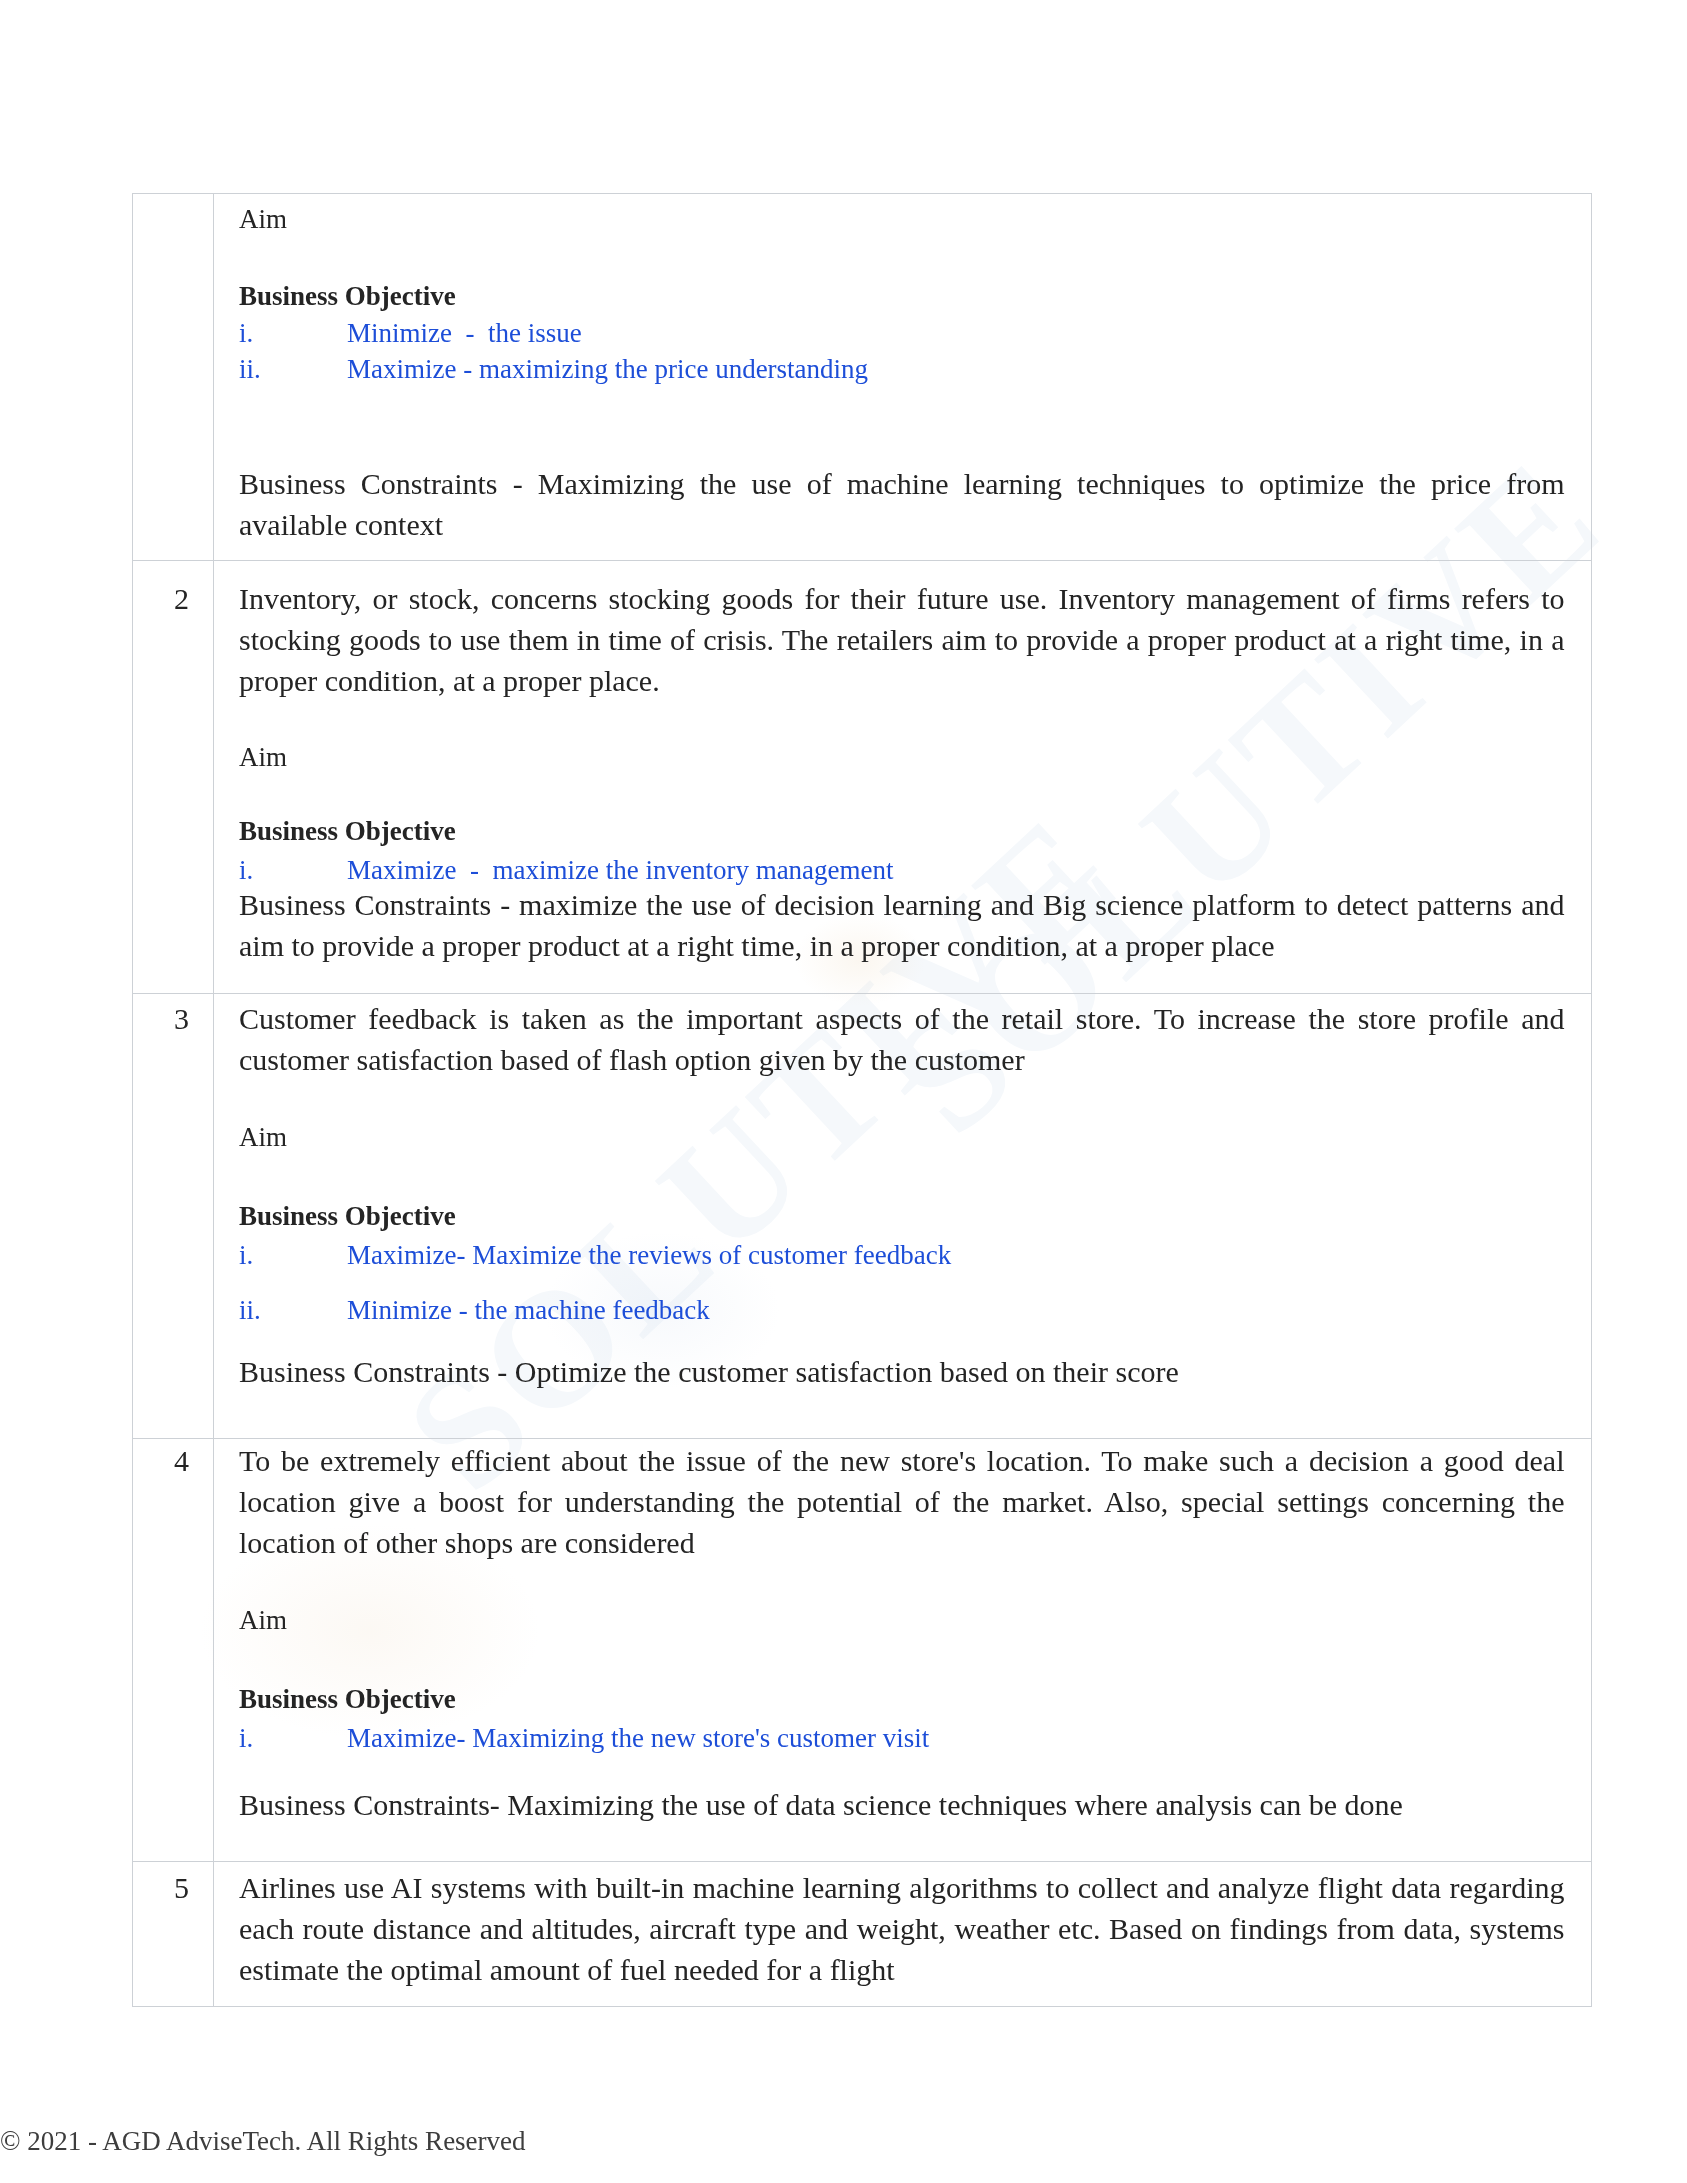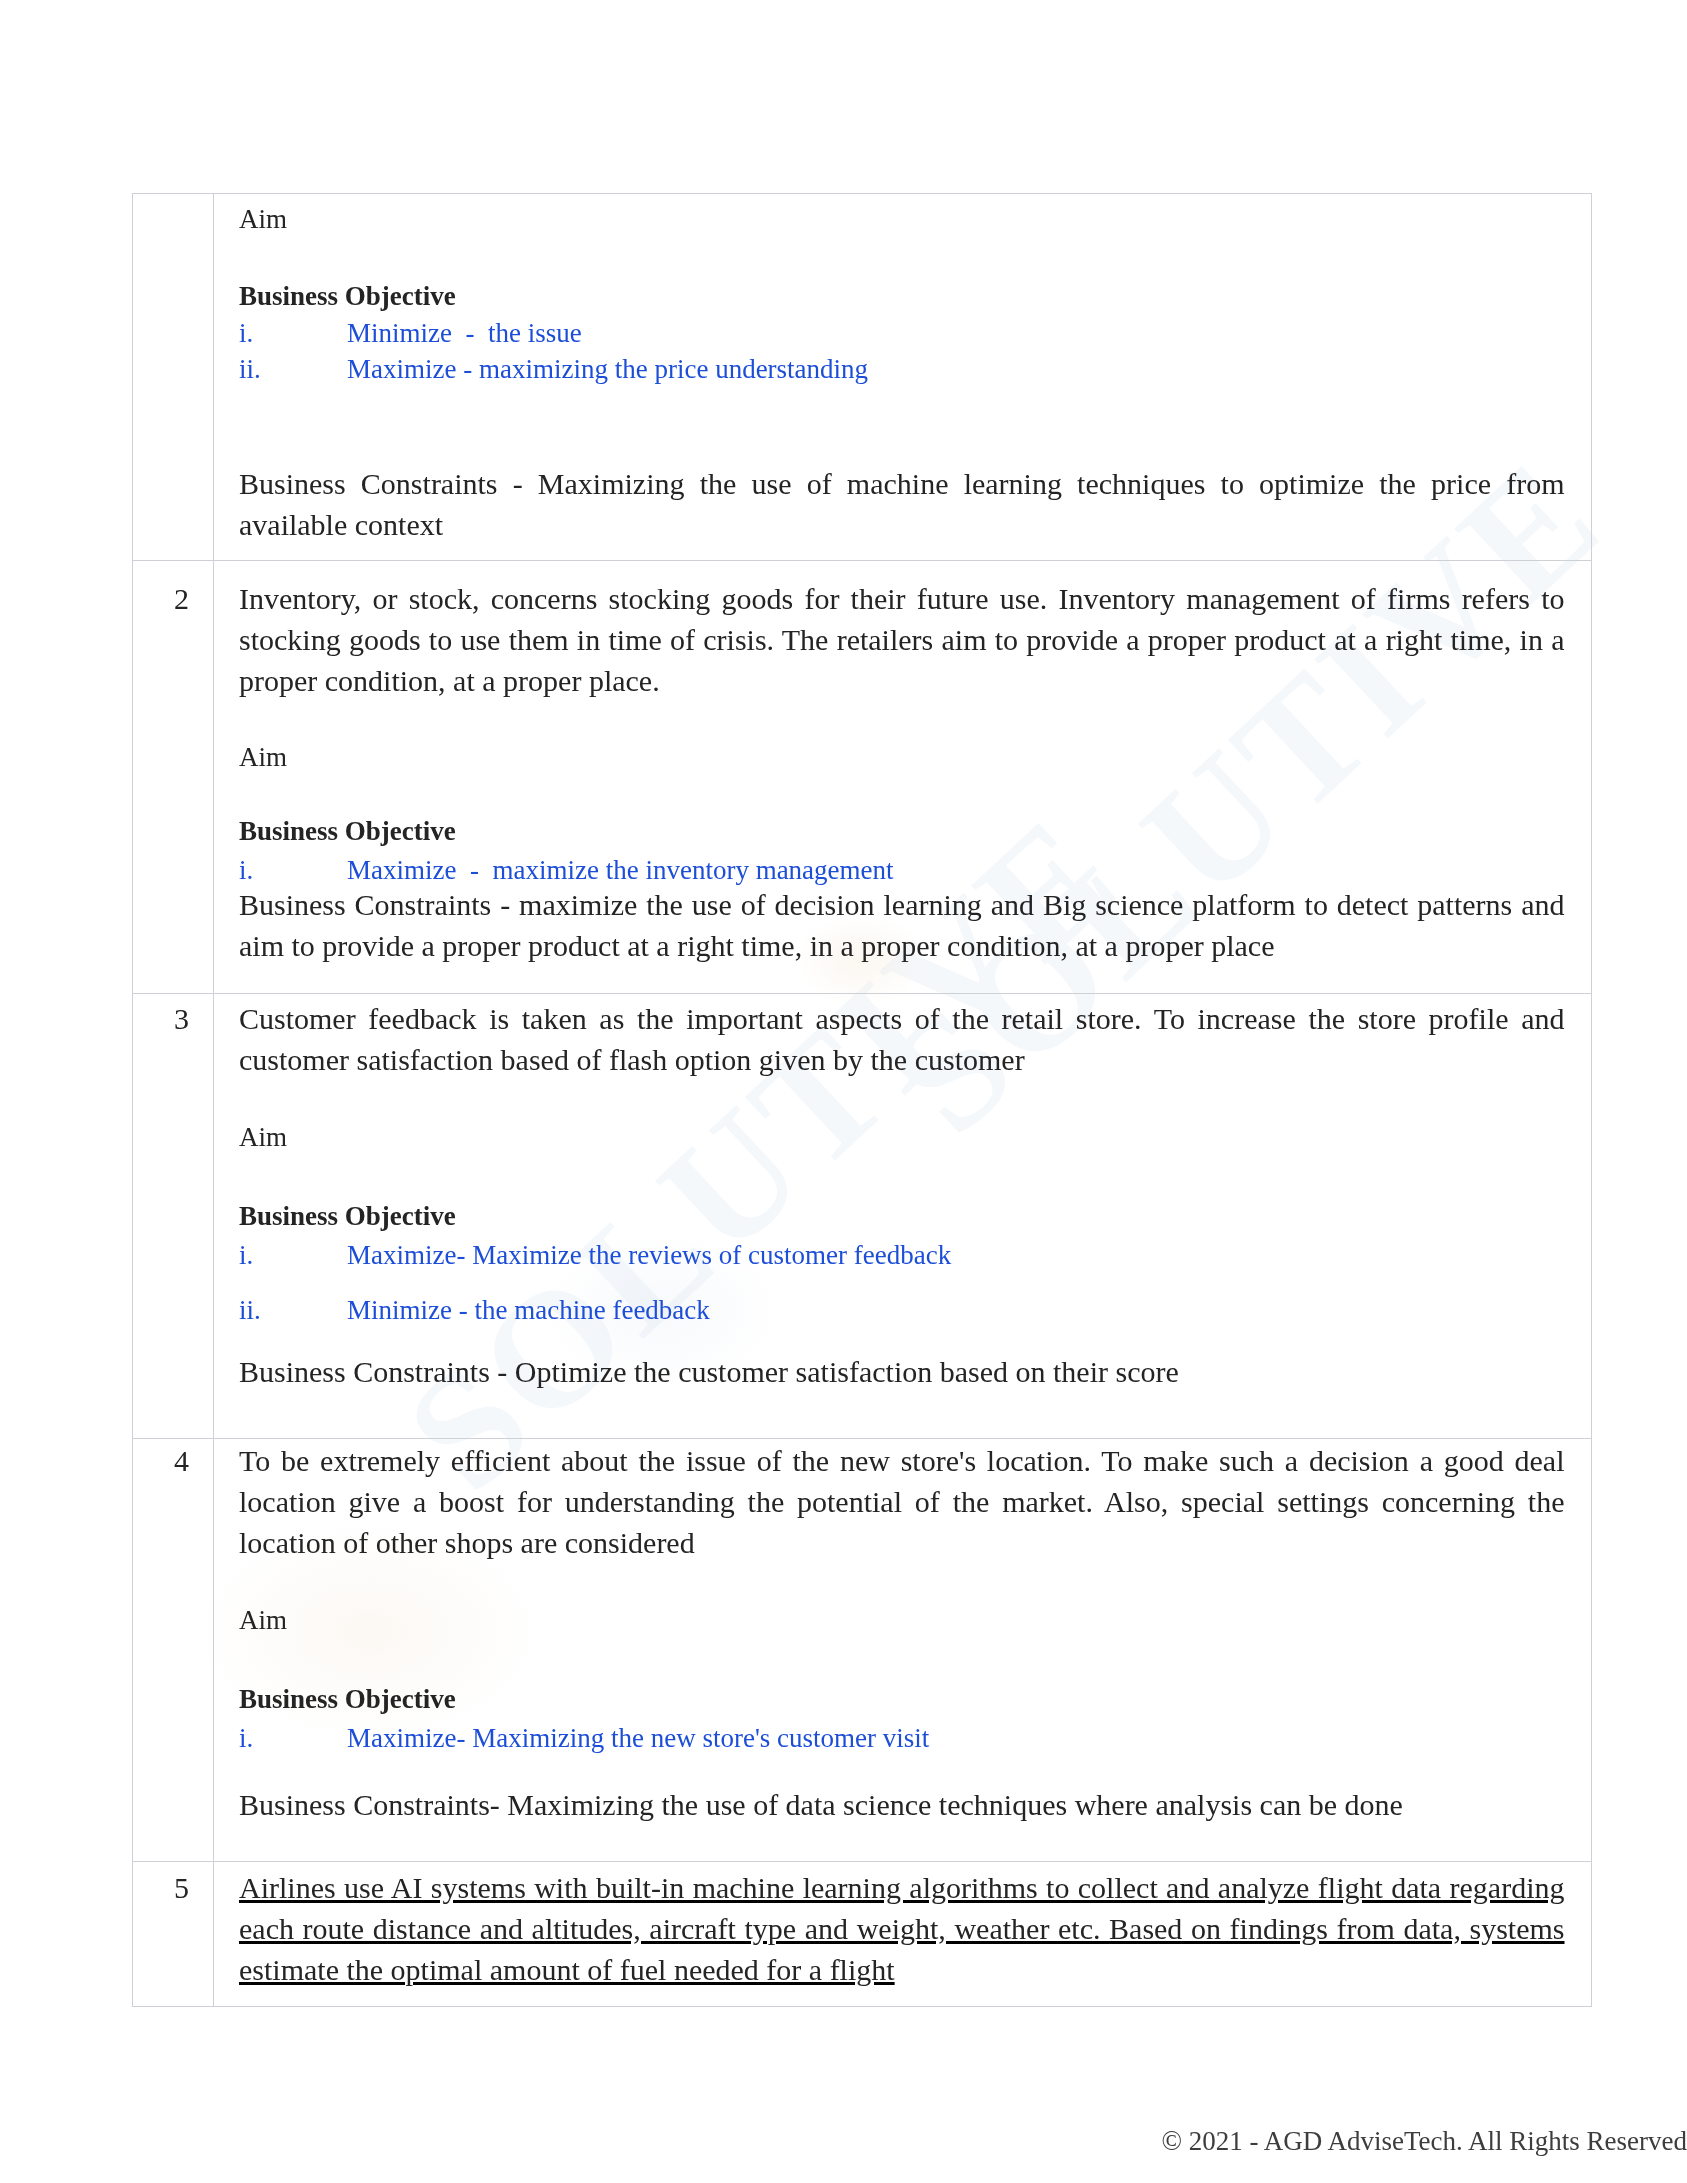--- a/index.html
+++ b/index.html
@@ -76,21 +76,21 @@
     color:#1d4ed8;
     margin:0;
     white-space:pre;
   }
 
   
   .footer {
     position:absolute;
     left:0; width:1687px;
     top:2124px;
-    text-align:right;
+    text-align:left;
     font-size:27px;
     line-height:34px;
     color:#3d3d3d;
     z-index:2;
   }
 </style>
 </head>
 <body>
 
 <div class="page">
@@ -154,21 +154,21 @@
             <p class="para sm" style="margin-top: 37px;">Aim</p>
             <p class="para b" style="margin-top: 38px;">Business Objective</p>
             <div class="listline" style="margin-bottom: 28px;"><span class="lm">i.</span><span>Maximize- Maximizing the new store's customer visit</span></div>
             <p class="para">Business Constraints- Maximizing the use of data science techniques where analysis can be done</p>
           </td>
         </tr>
         <tr>
           <td class="num-cell">
             <div class="num" style="padding-top: 4.6px;">5</div>
           </td>
-          <td class="body-cell" style="padding-top: 4.6px; padding-bottom: 16px; text-decoration: underline;">
+          <td class="body-cell" style="padding-top: 4.6px; padding-bottom: 16px;">
             <p class="para">Airlines use AI systems with built-in machine learning algorithms to collect and analyze flight data regarding each route distance and altitudes, aircraft type and weight, weather etc. Based on findings from data, systems estimate the optimal amount of fuel needed for a flight</p>
           </td>
         </tr>
       </tbody>
   </table>
 
   <div class="footer">© 2021 - AGD AdviseTech. All Rights Reserved</div>
 </div>
 
 

